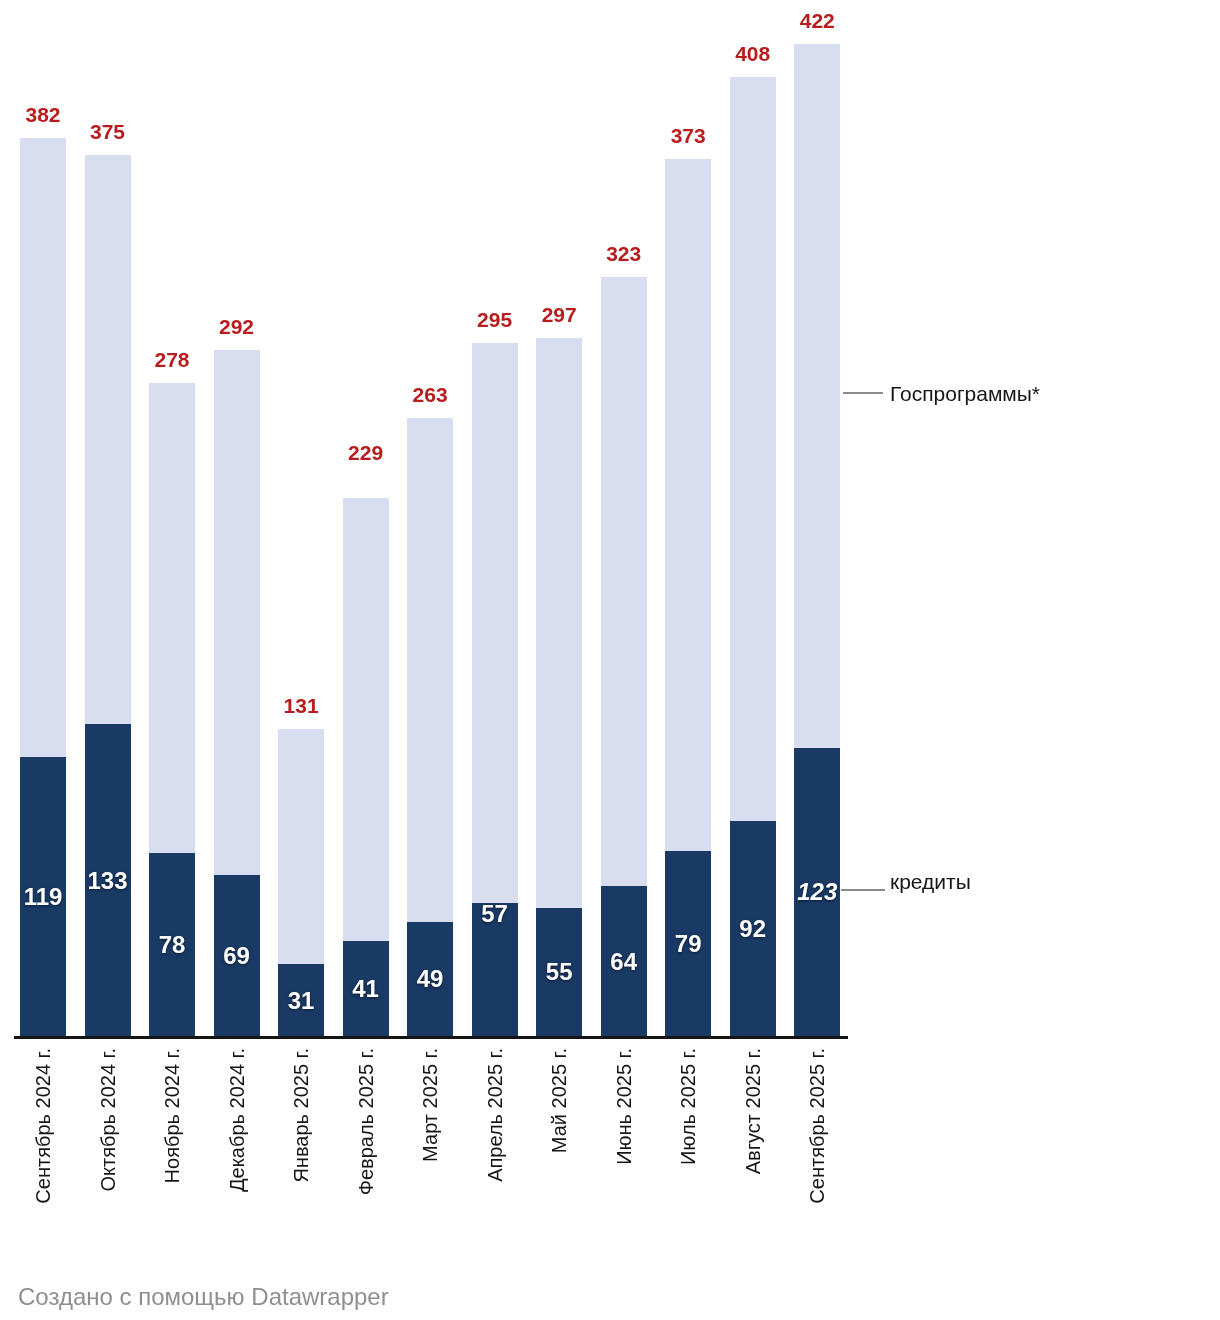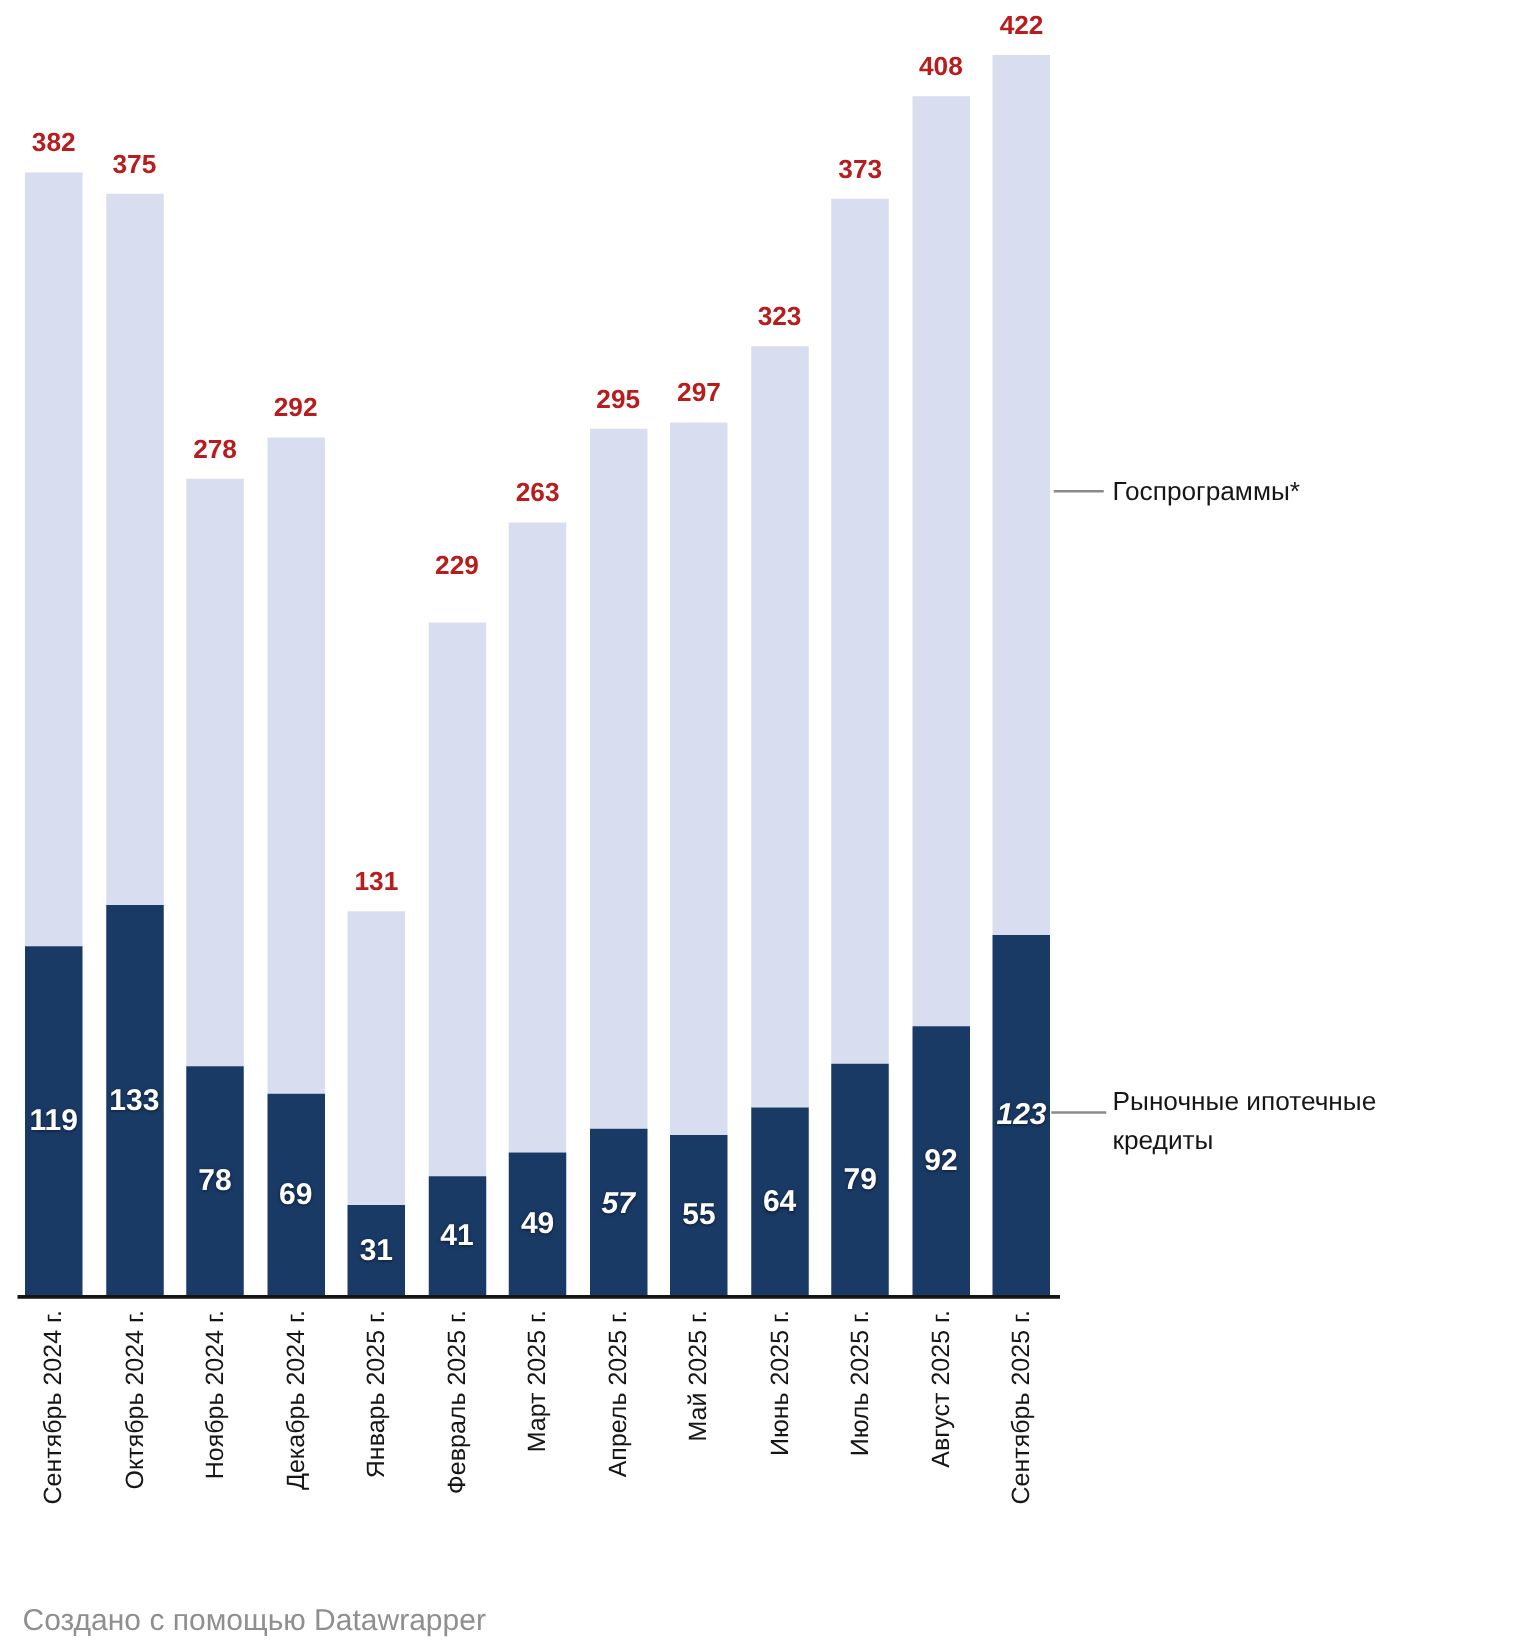--- a/index.html
+++ b/index.html
@@ -52,21 +52,21 @@
       <div class="inner-label" style="left: 337.6px; top: 973.762px; width: 56px;">41</div>
       <div class="x-label" style="left: 353.6px; top: 1048px;">Февраль 2025 г.</div>
       <div class="seg" style="left: 407.12px; top: 418.14px; width: 46px; height: 503.559px; background: rgb(216, 221, 240);"></div>
       <div class="seg" style="left: 407.12px; top: 921.699px; width: 46px; height: 115.301px; background: rgb(26, 58, 102);"></div>
       <div class="total-label" style="left: 395.12px; top: 380.14px; width: 70px;">263</div>
       <div class="inner-label" style="left: 402.12px; top: 964.35px; width: 56px;">49</div>
       <div class="x-label" style="left: 418.12px; top: 1048px;">Март 2025 г.</div>
       <div class="seg" style="left: 471.64px; top: 342.841px; width: 46px; height: 560.033px; background: rgb(216, 221, 240);"></div>
       <div class="seg" style="left: 471.64px; top: 902.874px; width: 46px; height: 134.126px; background: rgb(26, 58, 102);"></div>
       <div class="total-label" style="left: 459.64px; top: 304.841px; width: 70px;">295</div>
-      <div class="inner-label" style="left: 466.64px; top: 948px; width: 56px; font-style: italic;">57</div>
+      <div class="inner-label" style="left: 466.64px; top: 899px; width: 56px;">57</div>
       <div class="x-label" style="left: 482.64px; top: 1048px;">Апрель 2025 г.</div>
       <div class="seg" style="left: 536.16px; top: 338.135px; width: 46px; height: 569.445px; background: rgb(216, 221, 240);"></div>
       <div class="seg" style="left: 536.16px; top: 907.581px; width: 46px; height: 129.419px; background: rgb(26, 58, 102);"></div>
       <div class="total-label" style="left: 524.16px; top: 300.135px; width: 70px;">297</div>
       <div class="inner-label" style="left: 531.16px; top: 957.29px; width: 56px;">55</div>
       <div class="x-label" style="left: 547.16px; top: 1048px;">Май 2025 г.</div>
       <div class="seg" style="left: 600.68px; top: 276.955px; width: 46px; height: 609.448px; background: rgb(216, 221, 240);"></div>
       <div class="seg" style="left: 600.68px; top: 886.403px; width: 46px; height: 150.597px; background: rgb(26, 58, 102);"></div>
       <div class="total-label" style="left: 588.68px; top: 238.955px; width: 70px;">323</div>
       <div class="inner-label" style="left: 595.68px; top: 946.701px; width: 56px;">64</div>
@@ -88,19 +88,18 @@
       <div class="x-label" style="left: 805.24px; top: 1048px;">Сентябрь 2025 г.</div>
     </div>
 
   <div class="axis-line" style="left:14px;top:1036px;width:834px;height:3px;"></div>
 
   <div class="conn" style="left:843px;top:392px;width:40px;"></div>
   <div class="ann-label" style="left:890px;top:378px;text-align:right;">Госпрограммы*</div>
 
   <div class="conn" style="left:841px;top:889px;width:44px;"></div>
   <div class="ann-label" style="left:890px;top:866px;">
-    <div>Рыночные ипотечные</div>
     <div>кредиты</div>
   </div>
 
   <div class="footer"><span>Создано с помощью</span> <a>Datawrapper</a></div>
 
 </div>
 
 </body></html>

